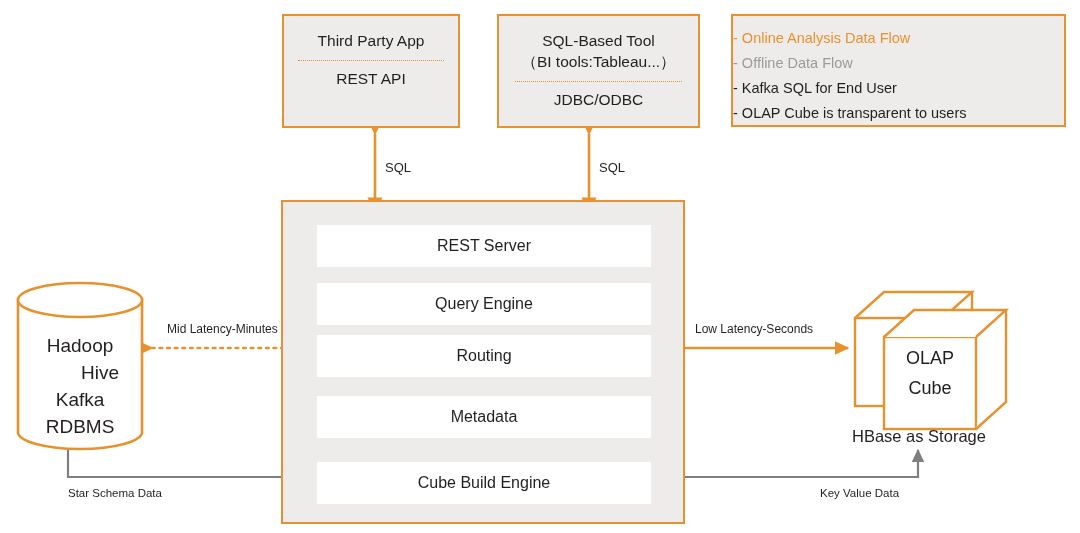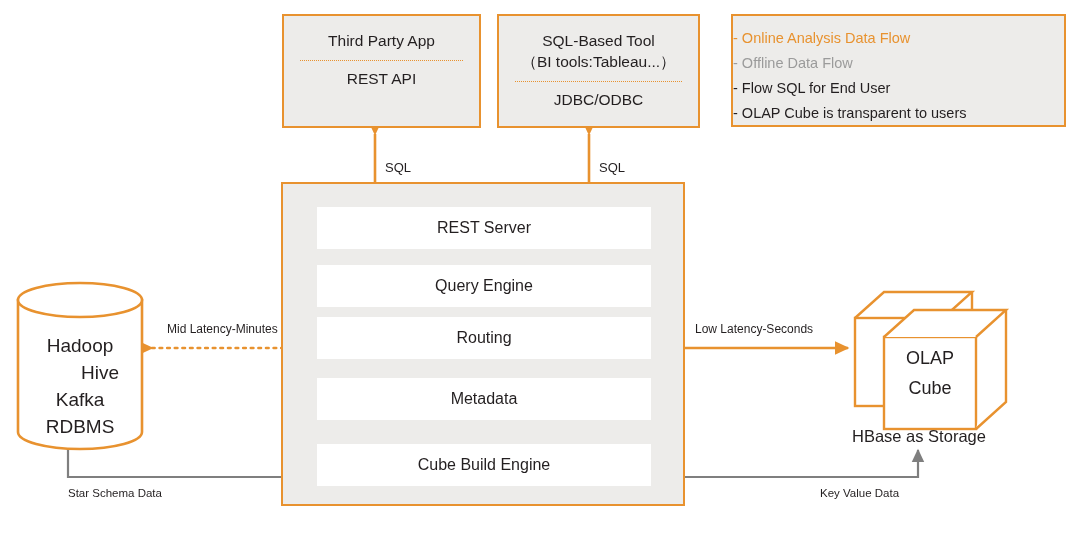--- a/index.html
+++ b/index.html
@@ -188,21 +188,21 @@
     </g>
 
     <g>
       <line x1="975" y1="37" x2="1043" y2="37" stroke="#E8922F" stroke-width="2.8" marker-start="url(#ah-or)" marker-end="url(#ah-or)"></line>
     </g>
     <g>
       <line x1="975" y1="62" x2="1043" y2="62" stroke="#7f7f7f" stroke-width="2.8" marker-start="url(#ah-gr)" marker-end="url(#ah-gr)"></line>
     </g>
   </svg>
 
-  <div class="abs obox client-box" style="left:282px;top:14px;width:199px;height:114px;">
+  <div class="abs obox client-box" style="left:282px;top:14px;width:178px;height:114px;">
     <div class="client-title">Third Party App</div>
     <div class="dotted-sep"></div>
     <div class="client-api">REST API</div>
   </div>
 
   <div class="abs obox client-box" style="left:497px;top:14px;width:203px;height:114px;">
     <div class="client-title">SQL-Based Tool</div>
     <div class="client-title">（BI tools:Tableau...）</div>
     <div class="dotted-sep"></div>
     <div class="client-api">JDBC/ODBC</div>
@@ -212,28 +212,28 @@
   <div class="sql-label" style="left:599px;top:160px;">SQL</div>
 
   <div class="abs obox legend" style="left:731px;top:14px;width:335px;height:113px;">
     <div class="legend-row">
       <span class="legend-text accent">- Online Analysis Data Flow</span>
     </div>
     <div class="legend-row">
       <span class="legend-text muted">- Offline Data Flow</span>
     </div>
     <div class="legend-row">
-      <span class="legend-text">- Flow SQL for End User</span>
+      <span class="legend-text">- Kafka SQL for End User</span>
     </div>
     <div class="legend-row">
       <span class="legend-text">- OLAP Cube is transparent to users</span>
     </div>
   </div>
 
-  <div class="abs obox" style="left:281px;top:182px;width:404px;height:324px;">
+  <div class="abs obox" style="left:281px;top:200px;width:404px;height:324px;">
     <div class="engine-row" style="left:34px;top:23px;width:334px;height:42px;">
       <span>REST Server</span>
     </div>
     <div class="engine-row" style="left:34px;top:81px;width:334px;height:42px;">
       <span>Query Engine</span>
     </div>
     <div class="engine-row" style="left:34px;top:133px;width:334px;height:42px;">
       <span>Routing</span>
     </div>
     <div class="engine-row" style="left:34px;top:194px;width:334px;height:42px;">

